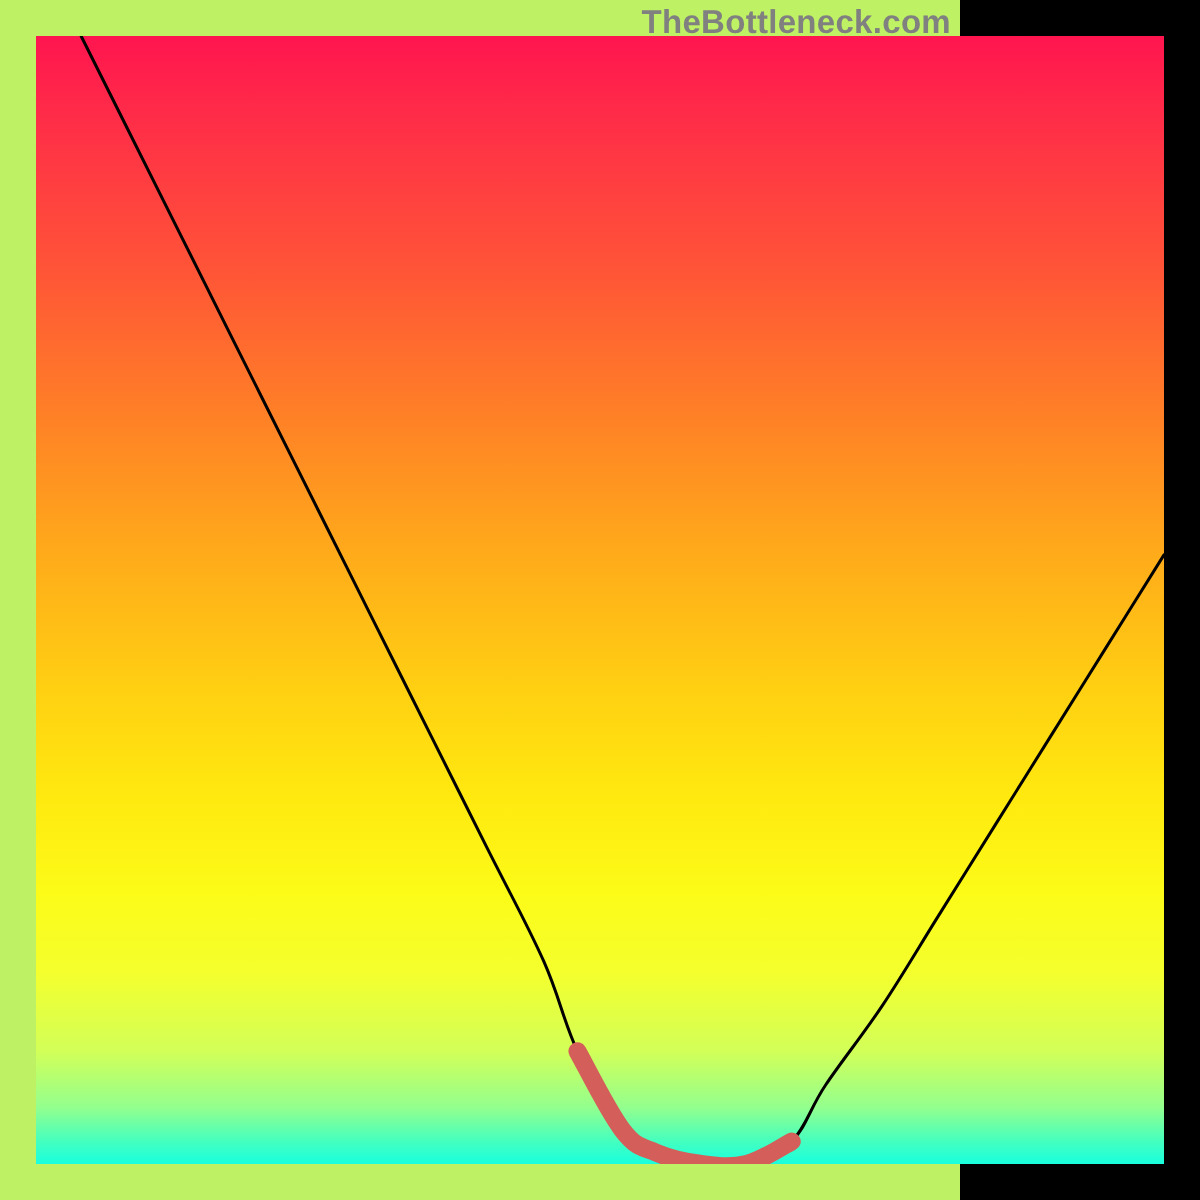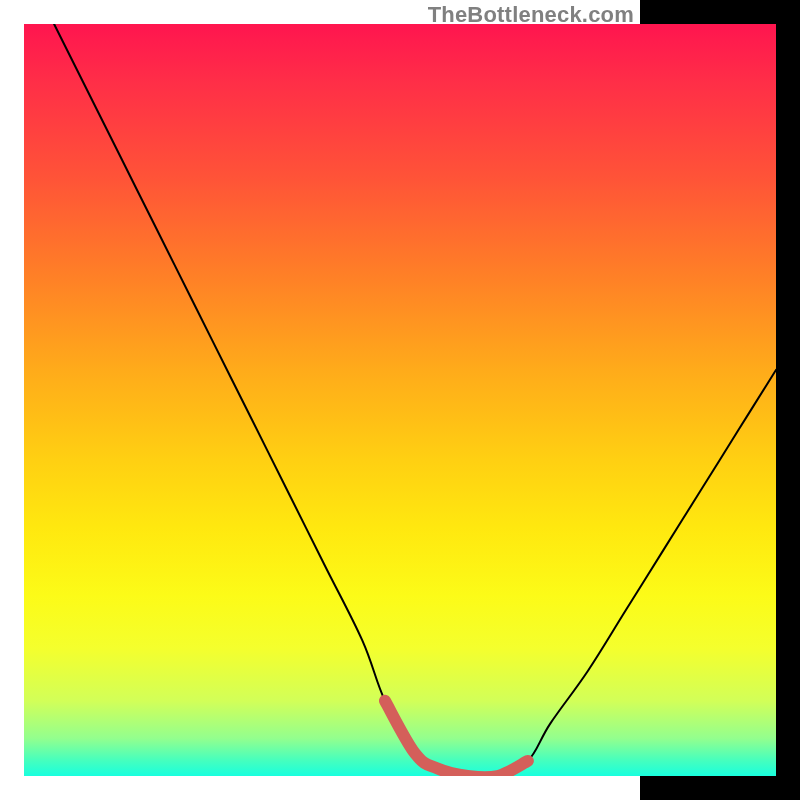--- a/index.html
+++ b/index.html
@@ -9,21 +9,21 @@
     height: 800px;
     background: #000000;
     overflow: hidden;
   }
   .frame {
     position: absolute;
     top: 0;
     left: 0;
     width: 640px;
     height: 800px;
-    background: #ffffff;
+    background: #bef264;
   }
   .plot {
     position: absolute;
     top: 24px;
     left: 24px;
     width: 752px;
     height: 752px;
     background: linear-gradient(to bottom,
       #ff154f 0%,
       #ff2f47 8%,

